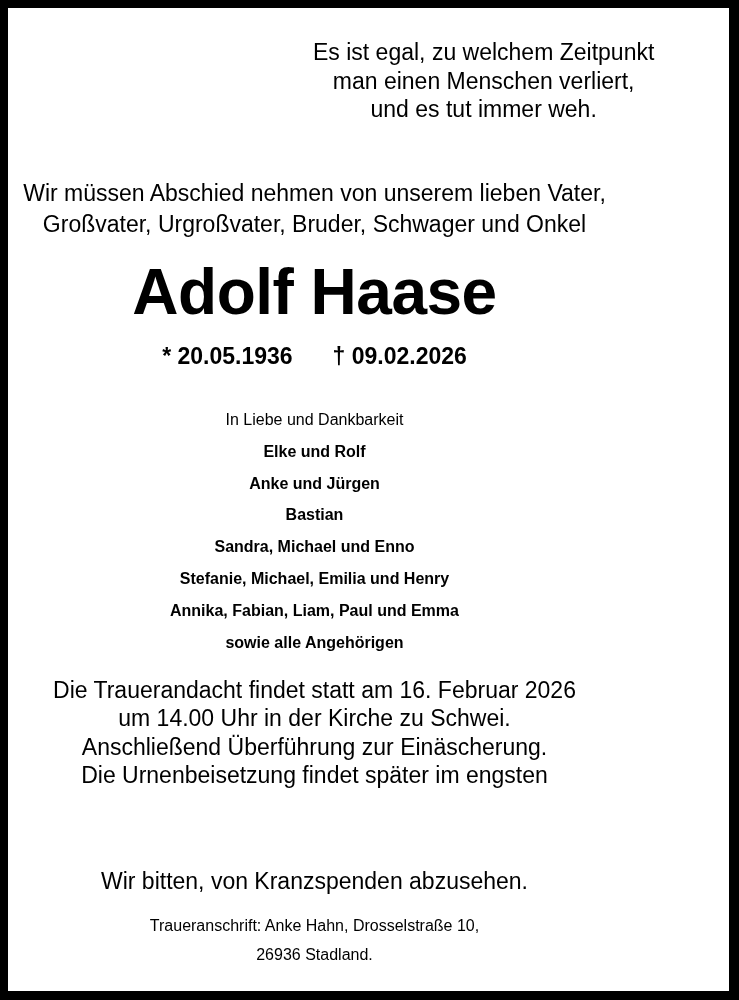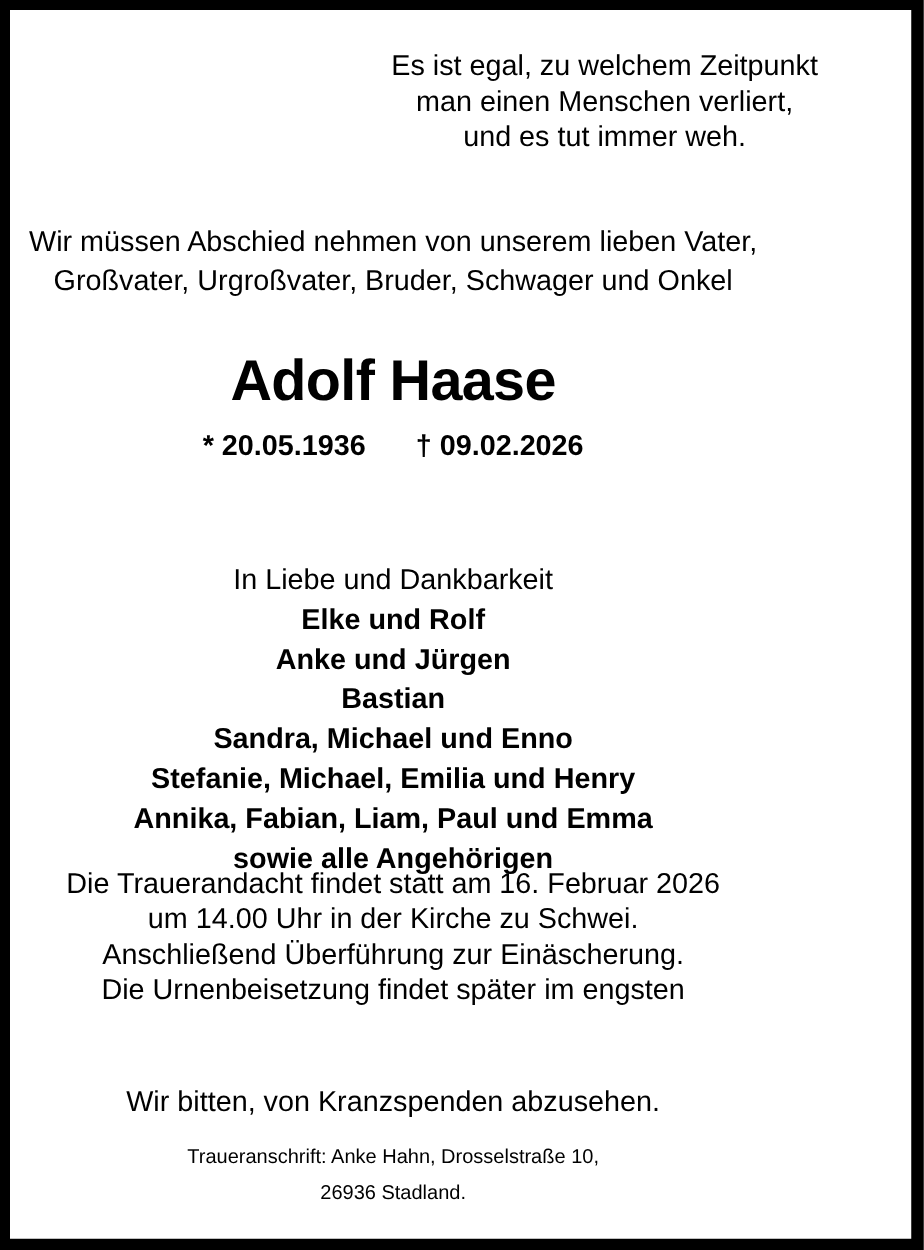--- a/index.html
+++ b/index.html
@@ -24,26 +24,26 @@
     line-height: 28.5px;
     white-space: nowrap;
   }
   .center {
     position: absolute;
     left: 0; width: 613px;
     text-align: center;
     white-space: nowrap;
   }
   .intro { top: 170px; font-size: 23px; line-height: 31px; }
-  .name { top: 256px; font-size: 46px; font-weight: bold; line-height: 80px; letter-spacing: -0.5px; }
+  .name { top: 244px; font-size: 64px; font-weight: bold; line-height: 80px; letter-spacing: -0.5px; }
   .dates { top: 333px; font-size: 23px; font-weight: bold; line-height: 30px; }
   .dates .gap { display: inline-block; width: 40px; }
-  .family { top: 396px; font-size: 23px; line-height: 31.8px; margin-top: 44px; }
+  .family { top: 396px; font-size: 16px; line-height: 31.8px; }
   .family .bold { font-weight: bold; }
-  .service { top: 684px; font-size: 23px; line-height: 28.4px; }
+  .service { top: 668px; font-size: 23px; line-height: 28.4px; }
   .request { top: 858px; font-size: 23px; line-height: 30px; }
   .address { top: 904px; font-size: 16px; line-height: 28.5px; }
   .line { display: block; text-align: center; }
 </style>
 </head>
 <body>
 
 <div class="frame">
 
   <div class="poem">

